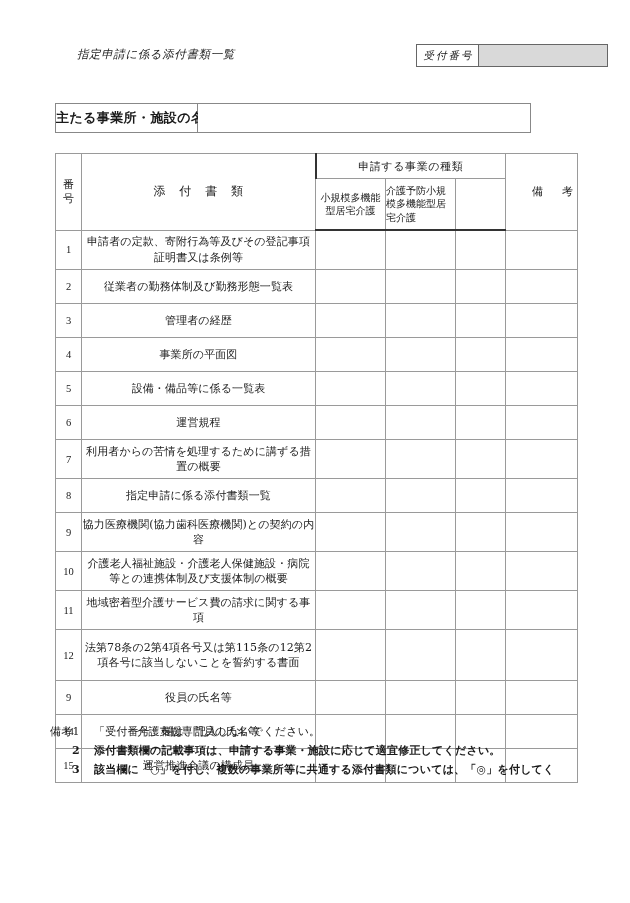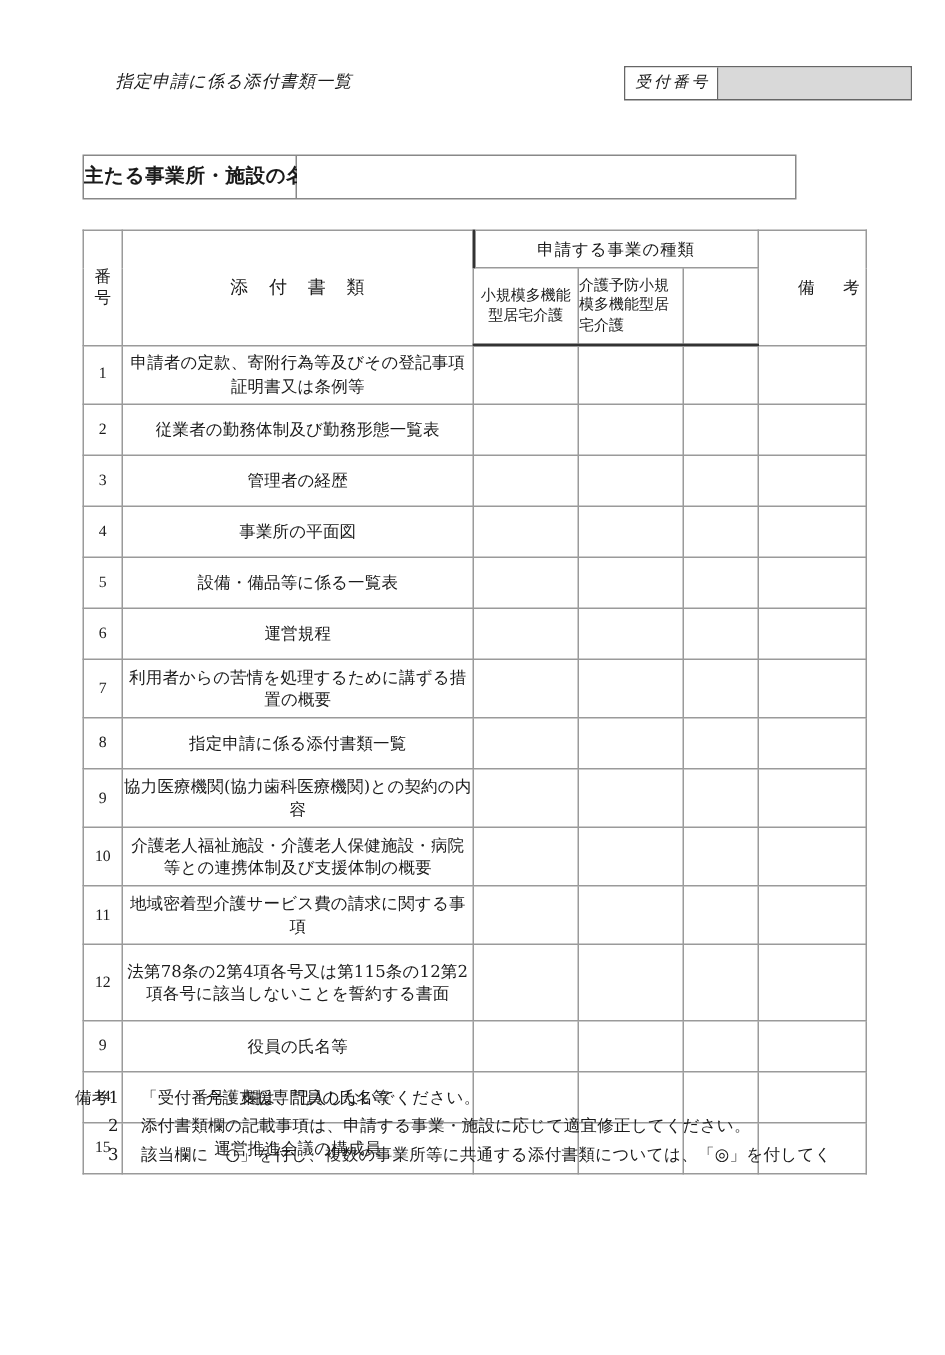--- a/index.html
+++ b/index.html
@@ -211,21 +211,21 @@
   .note-line {
     position: relative;
     white-space: nowrap;
     letter-spacing: 0.2px;
   }
   .note-line .marker {
     display: inline-block;
     width: 44px;
   }
   .note-line.n1 .marker { width: 44px; }
-  .note-line.n2, .note-line.n3 { padding-left: 0; }
+  .note-line.n2, .note-line.n3 { padding-left: 0; font-weight: bold; }
   .note-line.n2 .marker,
   .note-line.n3 .marker { width: 44px; padding-left: 22px; box-sizing: border-box;}
   .note-cont {
     padding-left: 52px;
     white-space: nowrap;
     letter-spacing: 0.2px;
   }
 </style>
 </head>
 <body>

